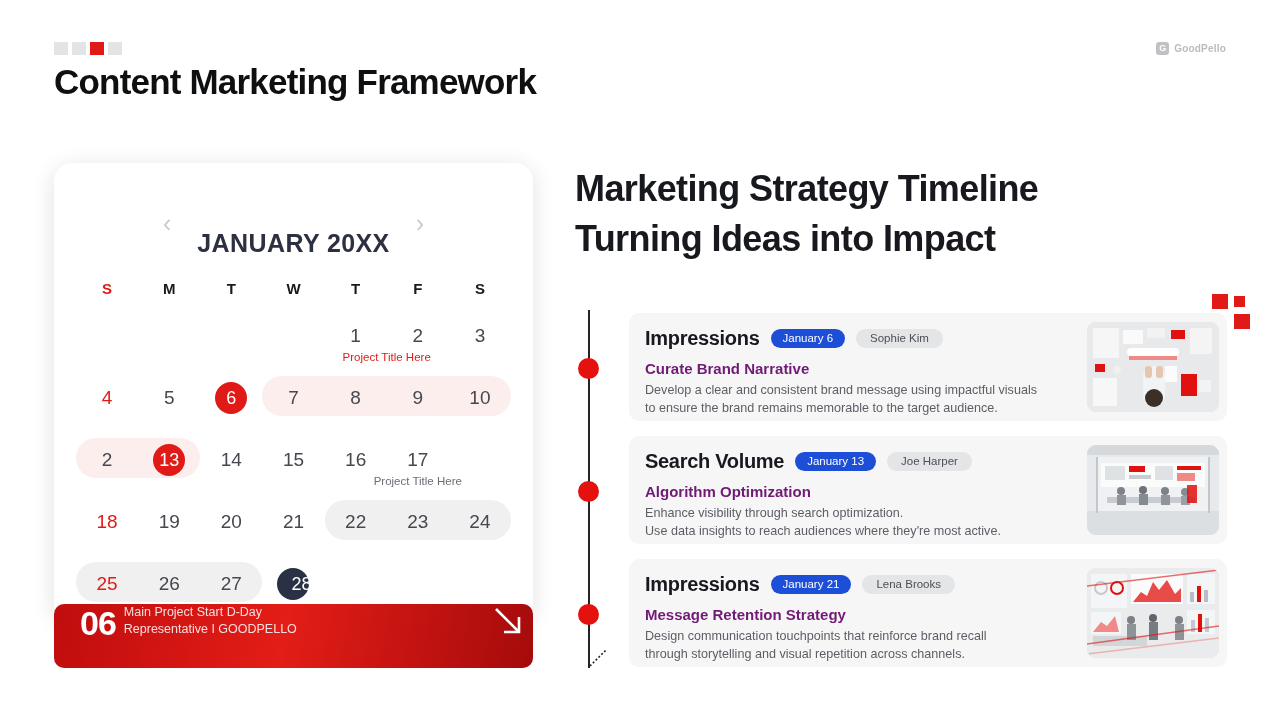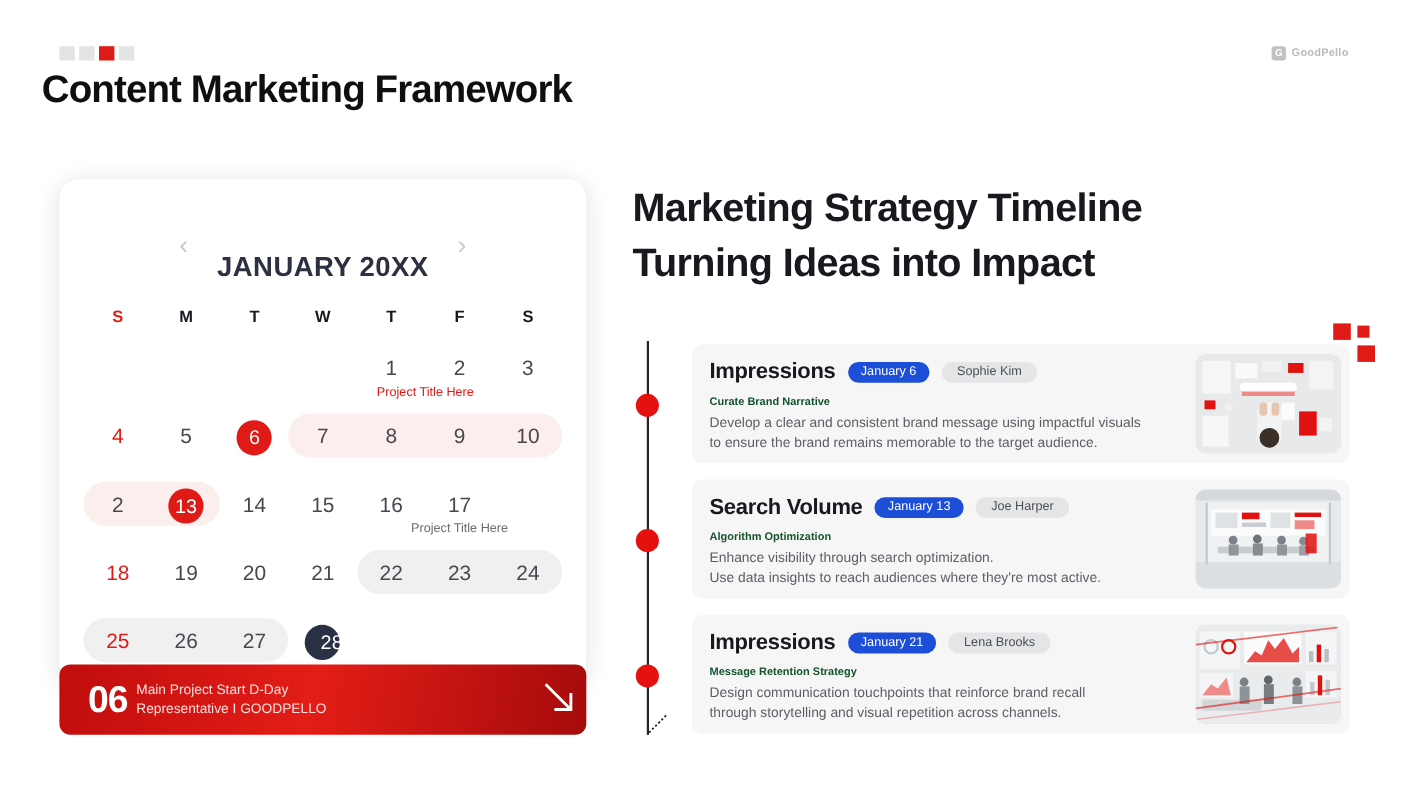--- a/index.html
+++ b/index.html
@@ -10,21 +10,21 @@
     overflow: hidden;
   }
   .slide { position: relative; width: 1280px; height: 720px; background: #fff; }
 
   
   .deco-squares { position: absolute; left: 54px; top: 42px; display: flex; gap: 4px; }
   .deco-squares i { display: block; width: 14px; height: 13px; background: #e3e4e6; }
   .deco-squares i.red { background: #e01b17; }
 
   .page-title {
-    position: absolute; left: 38px; top: 62px;
+    position: absolute; left: 54px; top: 62px;
     font-size: 35px; font-weight: 700; letter-spacing: -0.8px;
     color: #0e0f11;
   }
 
   .brand { position: absolute; right: 54px; top: 42px; display: flex; align-items: center; gap: 5px; }
   .brand-mark {
     width: 13px; height: 13px; border-radius: 3px; background: #bfc1c4;
     color: #fff; font-size: 9px; font-weight: 700; line-height: 13px; text-align: center;
   }
   .brand-name { font-size: 10px; font-weight: 700; color: #b9bbbe; letter-spacing: .2px; }
@@ -64,21 +64,21 @@
     white-space: nowrap; z-index: 3;
   }
   .band-label.pink { color: #e01b17; }
   .band-label.grey { color: #6b6e74; }
 
   
   .cal-foot {
     position: absolute; left: 0; right: 0; bottom: 0; height: 64px;
     background: linear-gradient(100deg, #c00d0d 0%, #e31d17 48%, #a50b0b 100%);
     border-radius: 10px;
-    display: flex; align-items: center; padding: 0 8px 0 26px;
+    display: flex; align-items: flex-start; padding: 0 8px 0 26px;
     color: #fff;
   }
   .foot-num { font-size: 34px; font-weight: 700; letter-spacing: -1px; }
   .foot-text { margin-left: 8px; line-height: 1.33; }
   .foot-text div { font-size: 12.5px; color: #f7dede; }
   .foot-arrow { margin-left: auto; }
 
   
   .right-title {
     position: absolute; left: 575px; top: 164px; width: 620px;
@@ -105,21 +105,21 @@
   .tl-row { display: flex; align-items: center; gap: 11px; }
   .tl-name { font-size: 20px; font-weight: 700; color: #17191f; letter-spacing: -.3px; }
   .pill-date {
     background: #1d4ed8; color: #fff; font-size: 11.5px;
     padding: 3px 12px 4px; border-radius: 11px; white-space: nowrap;
   }
   .pill-person {
     background: #e4e5e7; color: #4c4f55; font-size: 11.5px;
     padding: 3px 14px 4px; border-radius: 11px; white-space: nowrap;
   }
-  .tl-sub { margin-top: 10px; font-size: 10px; font-weight: 700; color: #14532d; }
+  .tl-sub { margin-top: 10px; font-size: 15px; font-weight: 700; color: #701a75; }
   .tl-desc { margin-top: 4px; font-size: 12.6px; line-height: 1.45; color: #5b5e64; }
 
   .thumb {
     position: absolute; right: 8px; top: 9px; width: 132px; height: 90px;
     border-radius: 9px; overflow: hidden; background: #dfe1e4;
   }
   .thumb svg { display: block; width: 100%; height: 100%; }
 </style>
 </head>
 <body>

